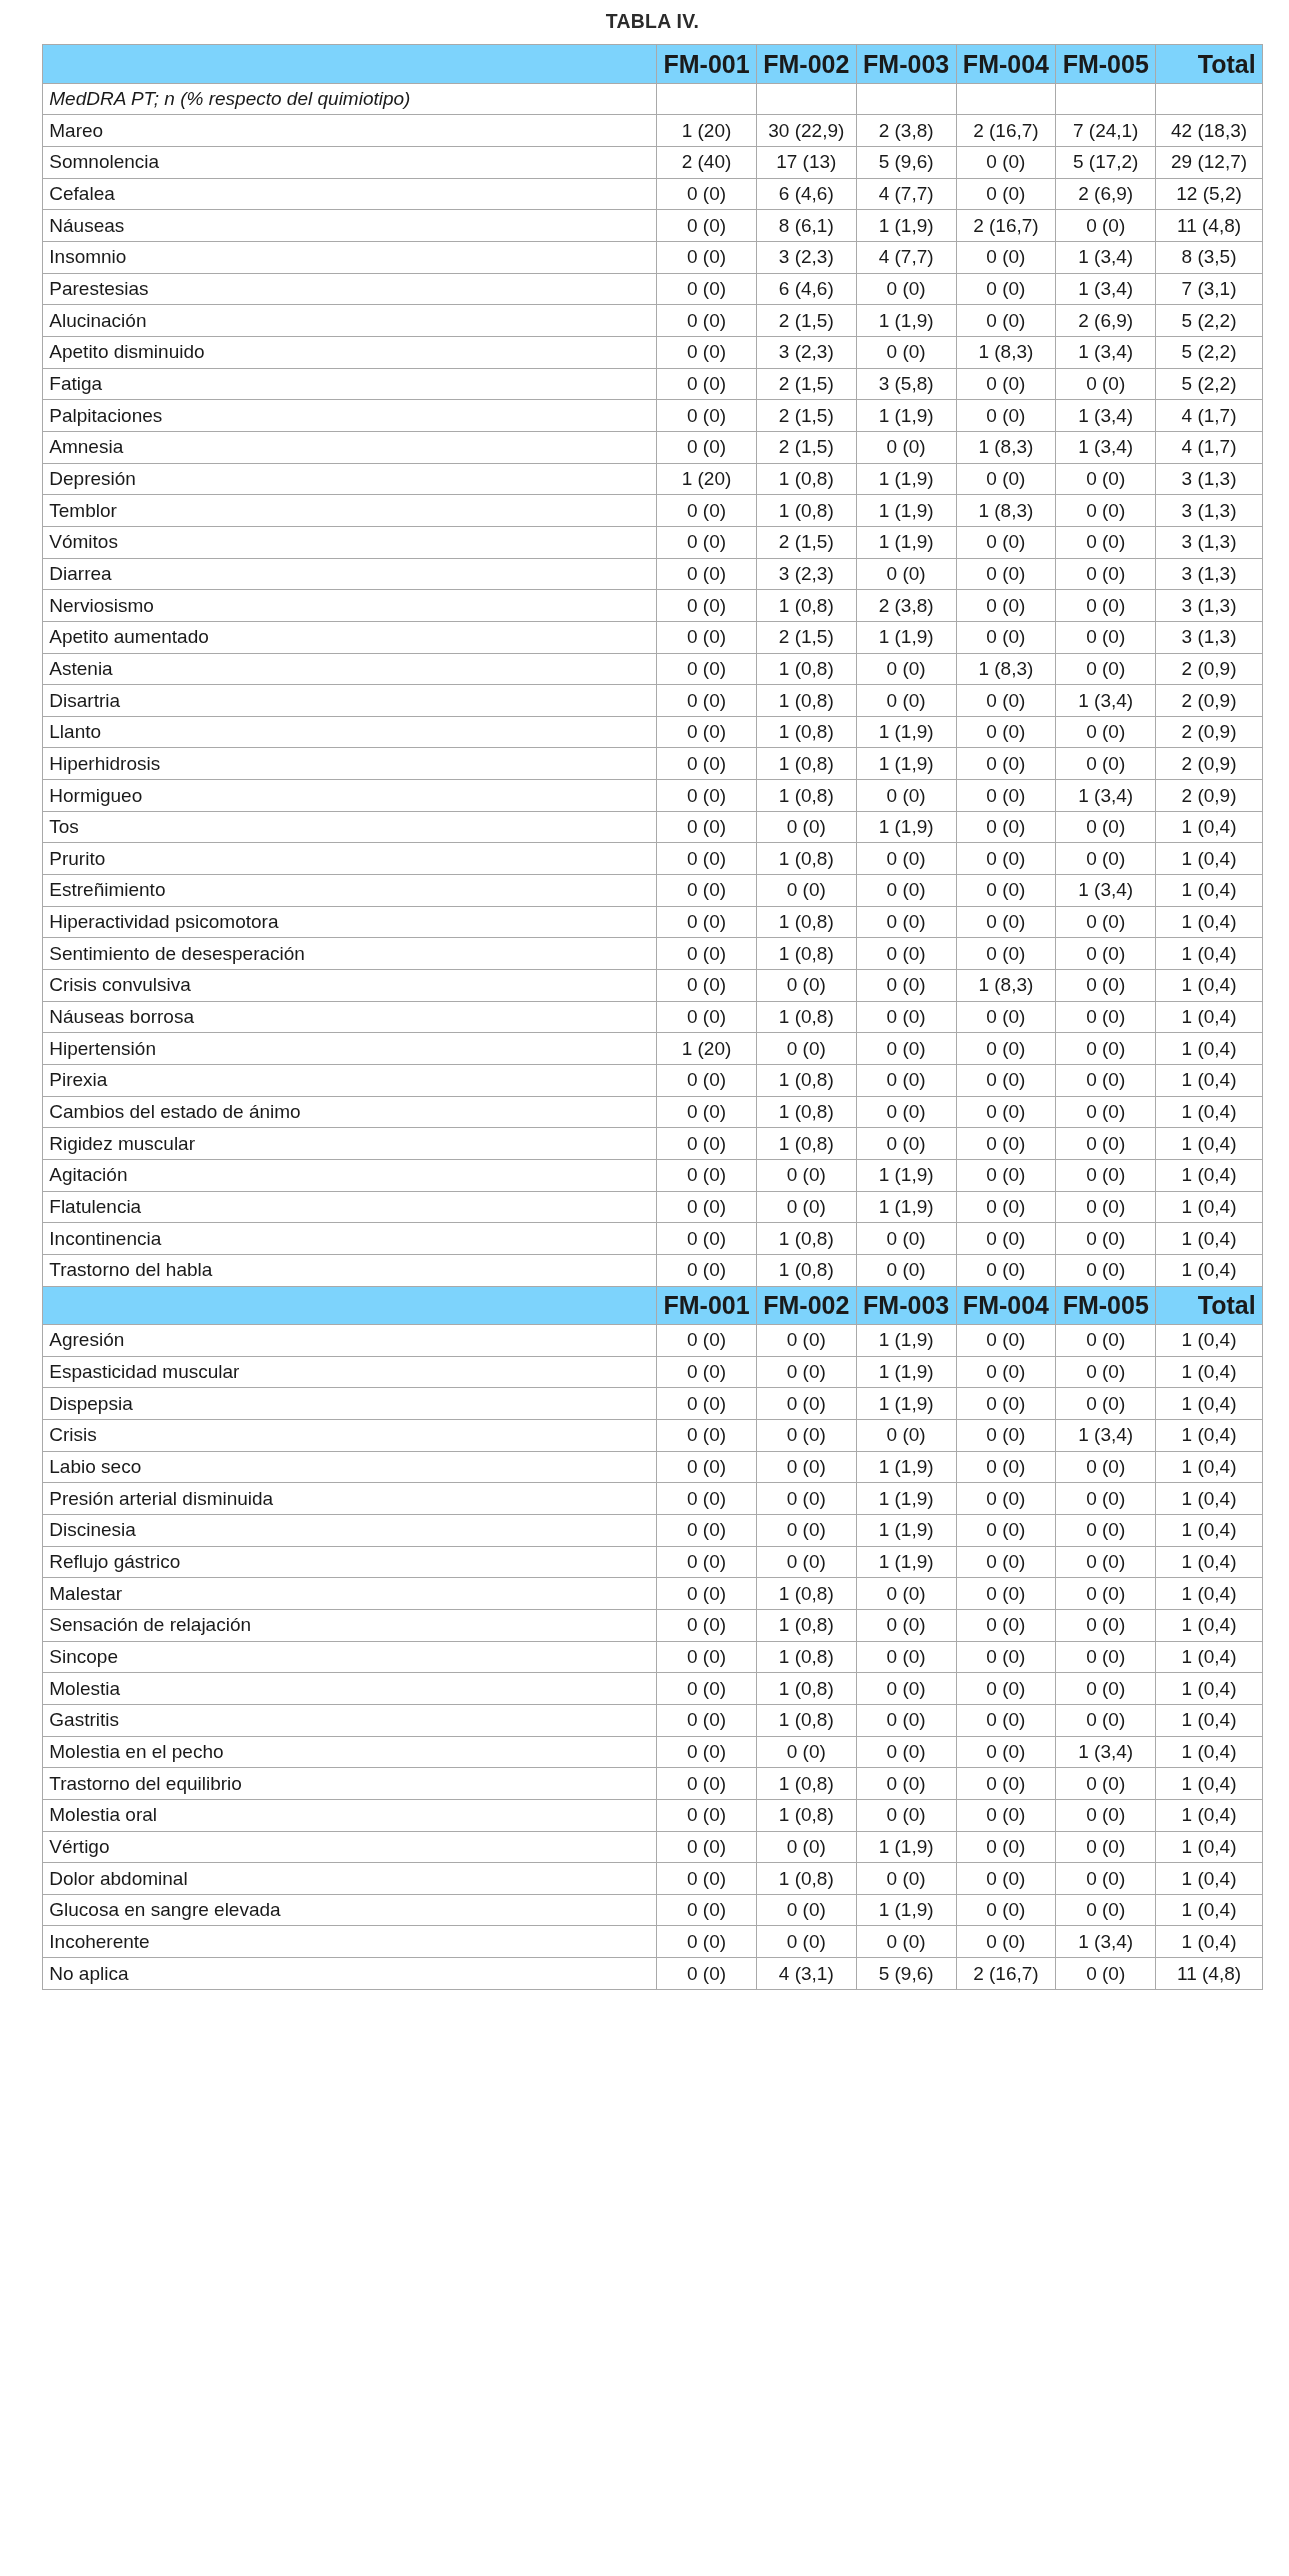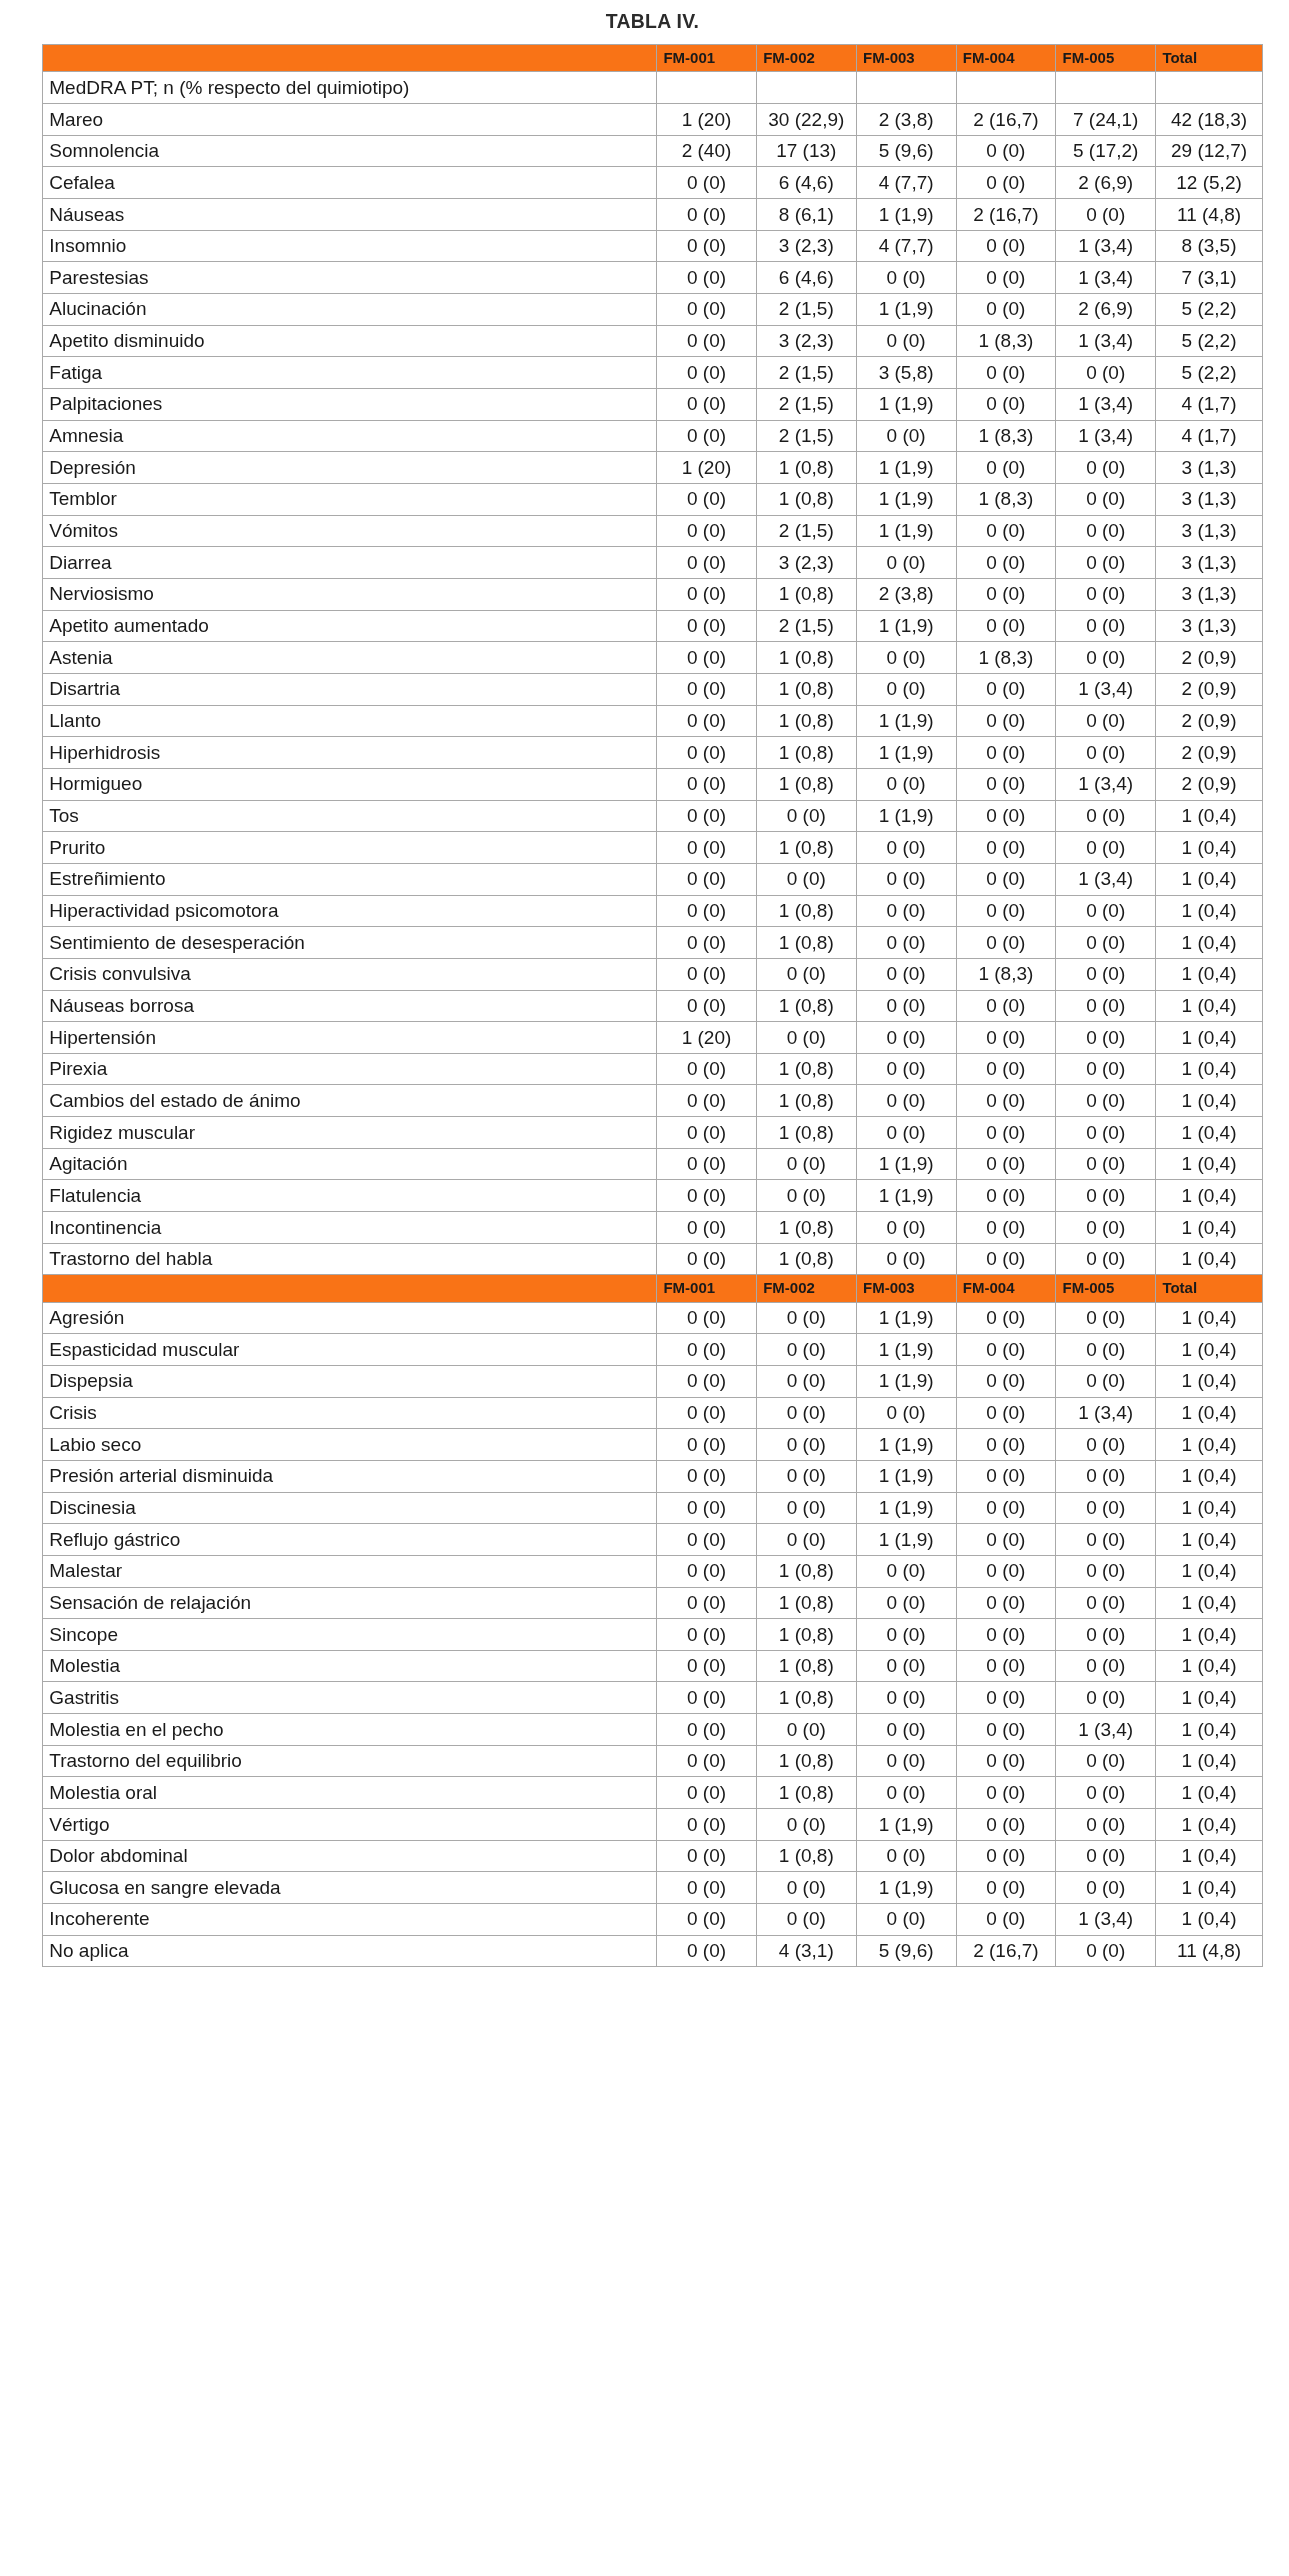--- a/index.html
+++ b/index.html
@@ -41,40 +41,41 @@
 
   table.tbl td, table.tbl th {
     border: 1.3px solid #a9a9a9;
     padding: 4.4px 6.3px 5px 6.3px;
     line-height: 1.12;
     vertical-align: middle;
     background: #ffffff;
   }
   table.tbl th {
     font-weight: bold;
-    text-align: left;
-    background: #f97316;
-    font-size: 15px;
+    text-align: right;
+    background: #7dd3fc;
+    font-size: 25px;
   }
   th.corner {
     background: #eeeeee;
     border-left: none;
     border-top: none;
     border-right: none;
   }
   td.label {
     text-align: left;
     white-space: nowrap;
     overflow: hidden;
   }
   td.num {
     text-align: center;
     white-space: nowrap;
   }
   td.subhead {
+    font-style: italic;
     text-align: left;
   }
 </style>
 </head>
 <body>
 
 <div class="page">
 
   <div class="table-title">TABLA IV.</div>
 

